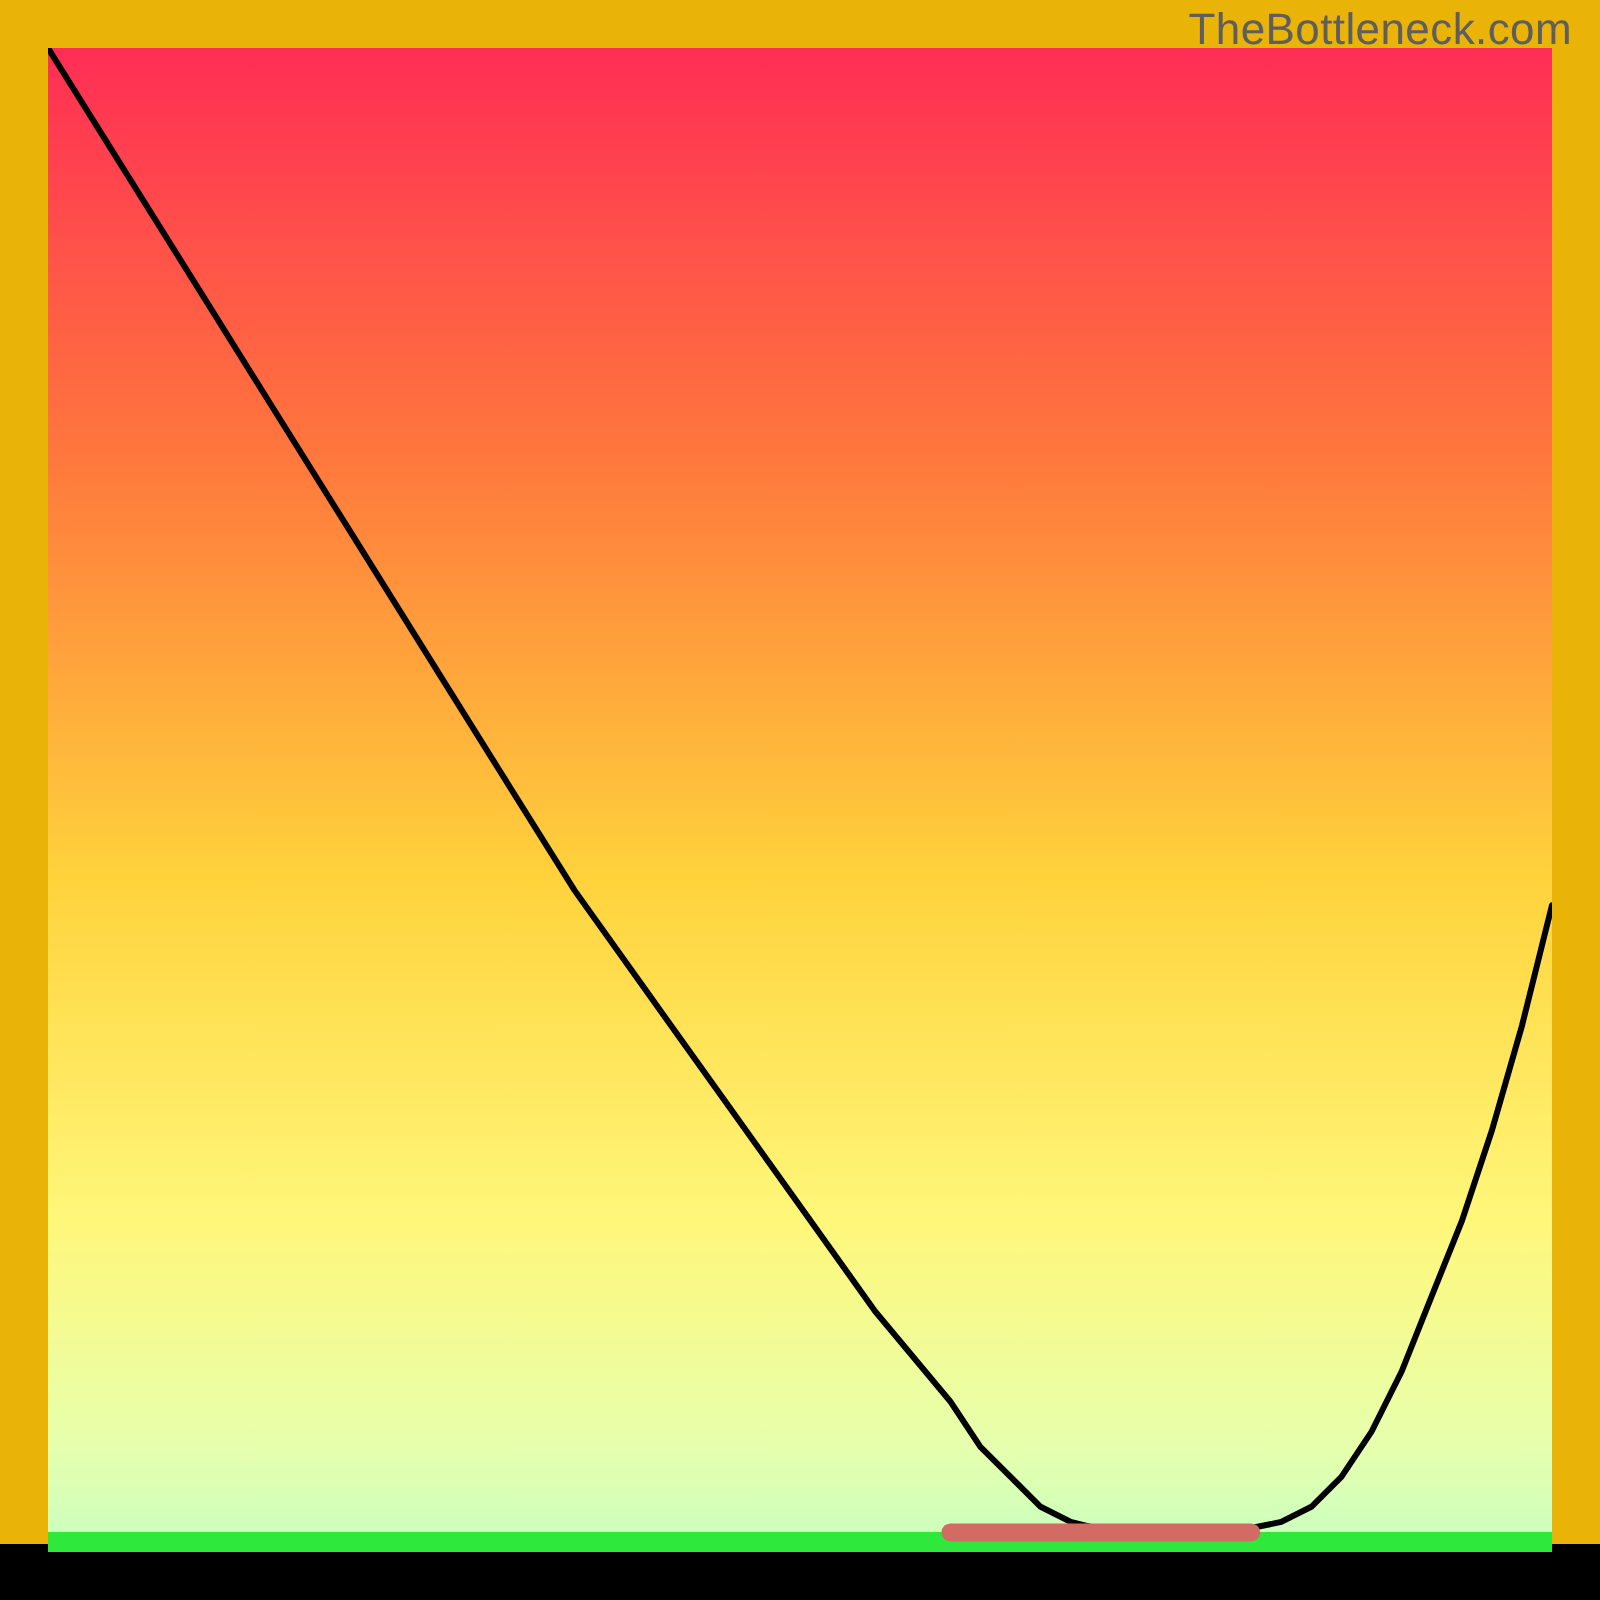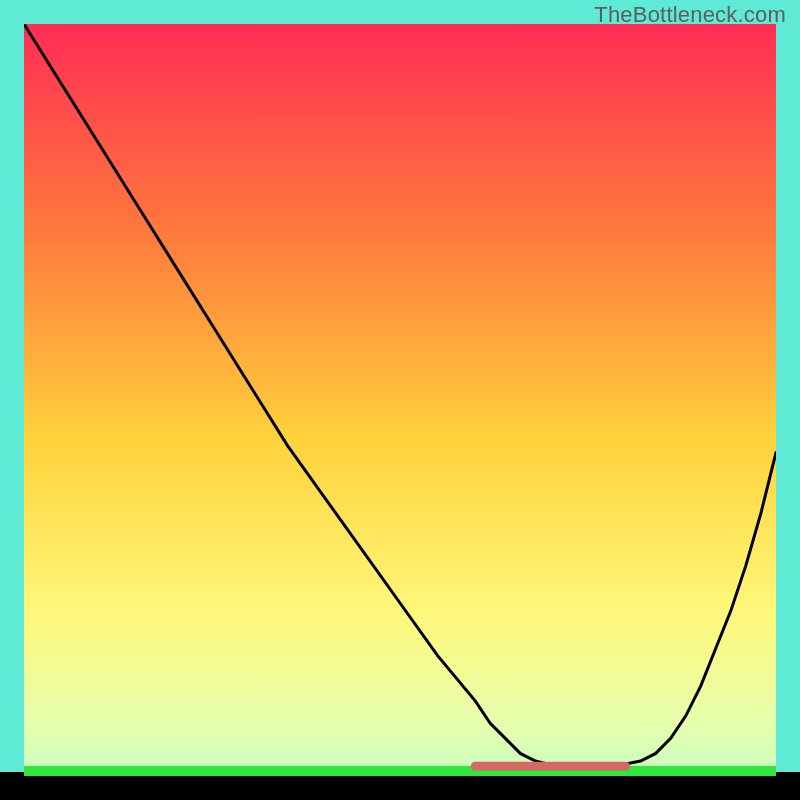--- a/index.html
+++ b/index.html
@@ -8,21 +8,21 @@
     width: 800px;
     height: 800px;
     background: #000;
     font-family: Arial, Helvetica, sans-serif;
     overflow: hidden;
   }
   .frame {
     position: relative;
     width: 800px;
     height: 772px;
-    background: #5eead4;
+    background: #eab308;
   }
   .plot {
     position: absolute;
     left: 24px;
     top: 24px;
     width: 752px;
     height: 752px;
   }
   .plot svg {
     display: block;

